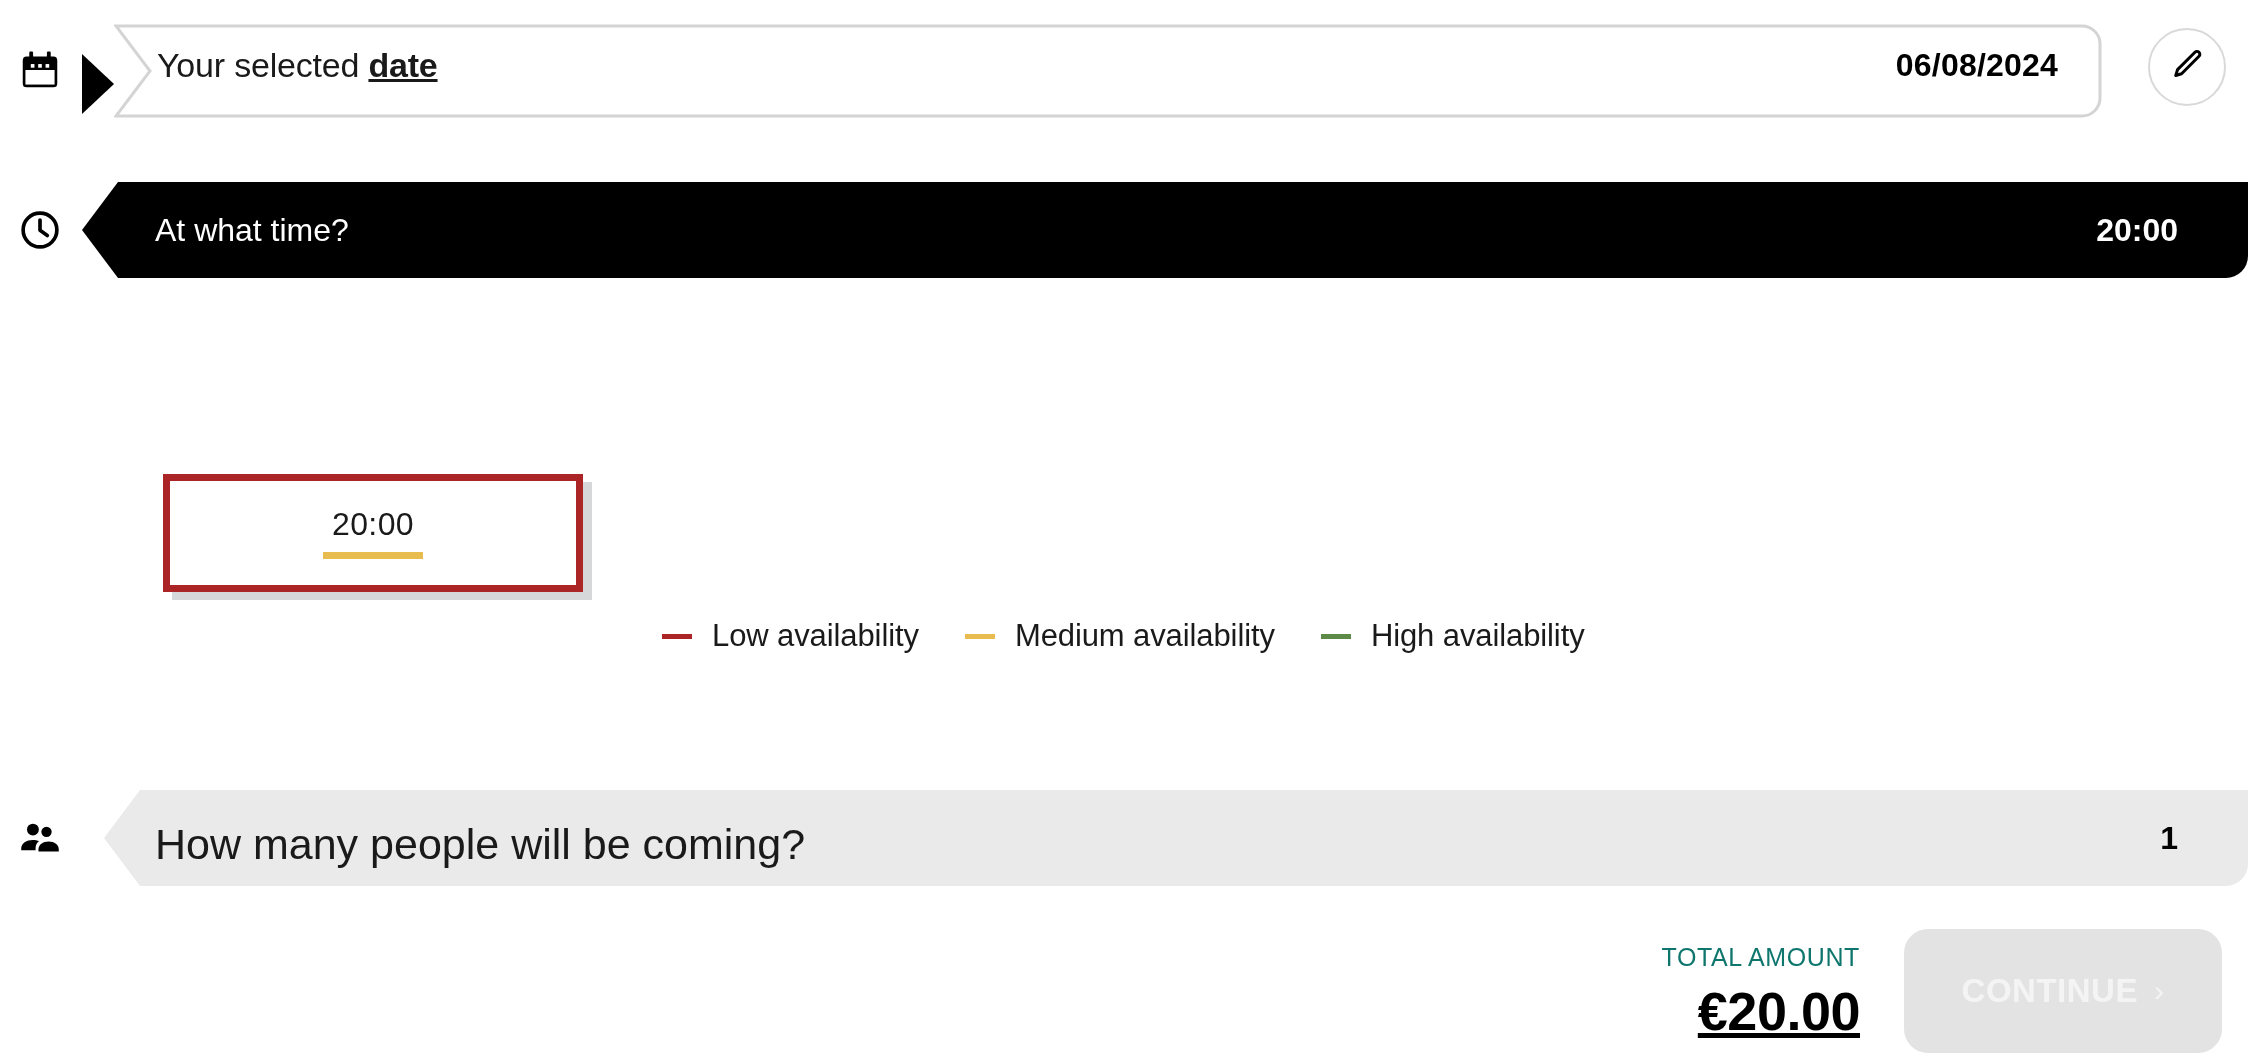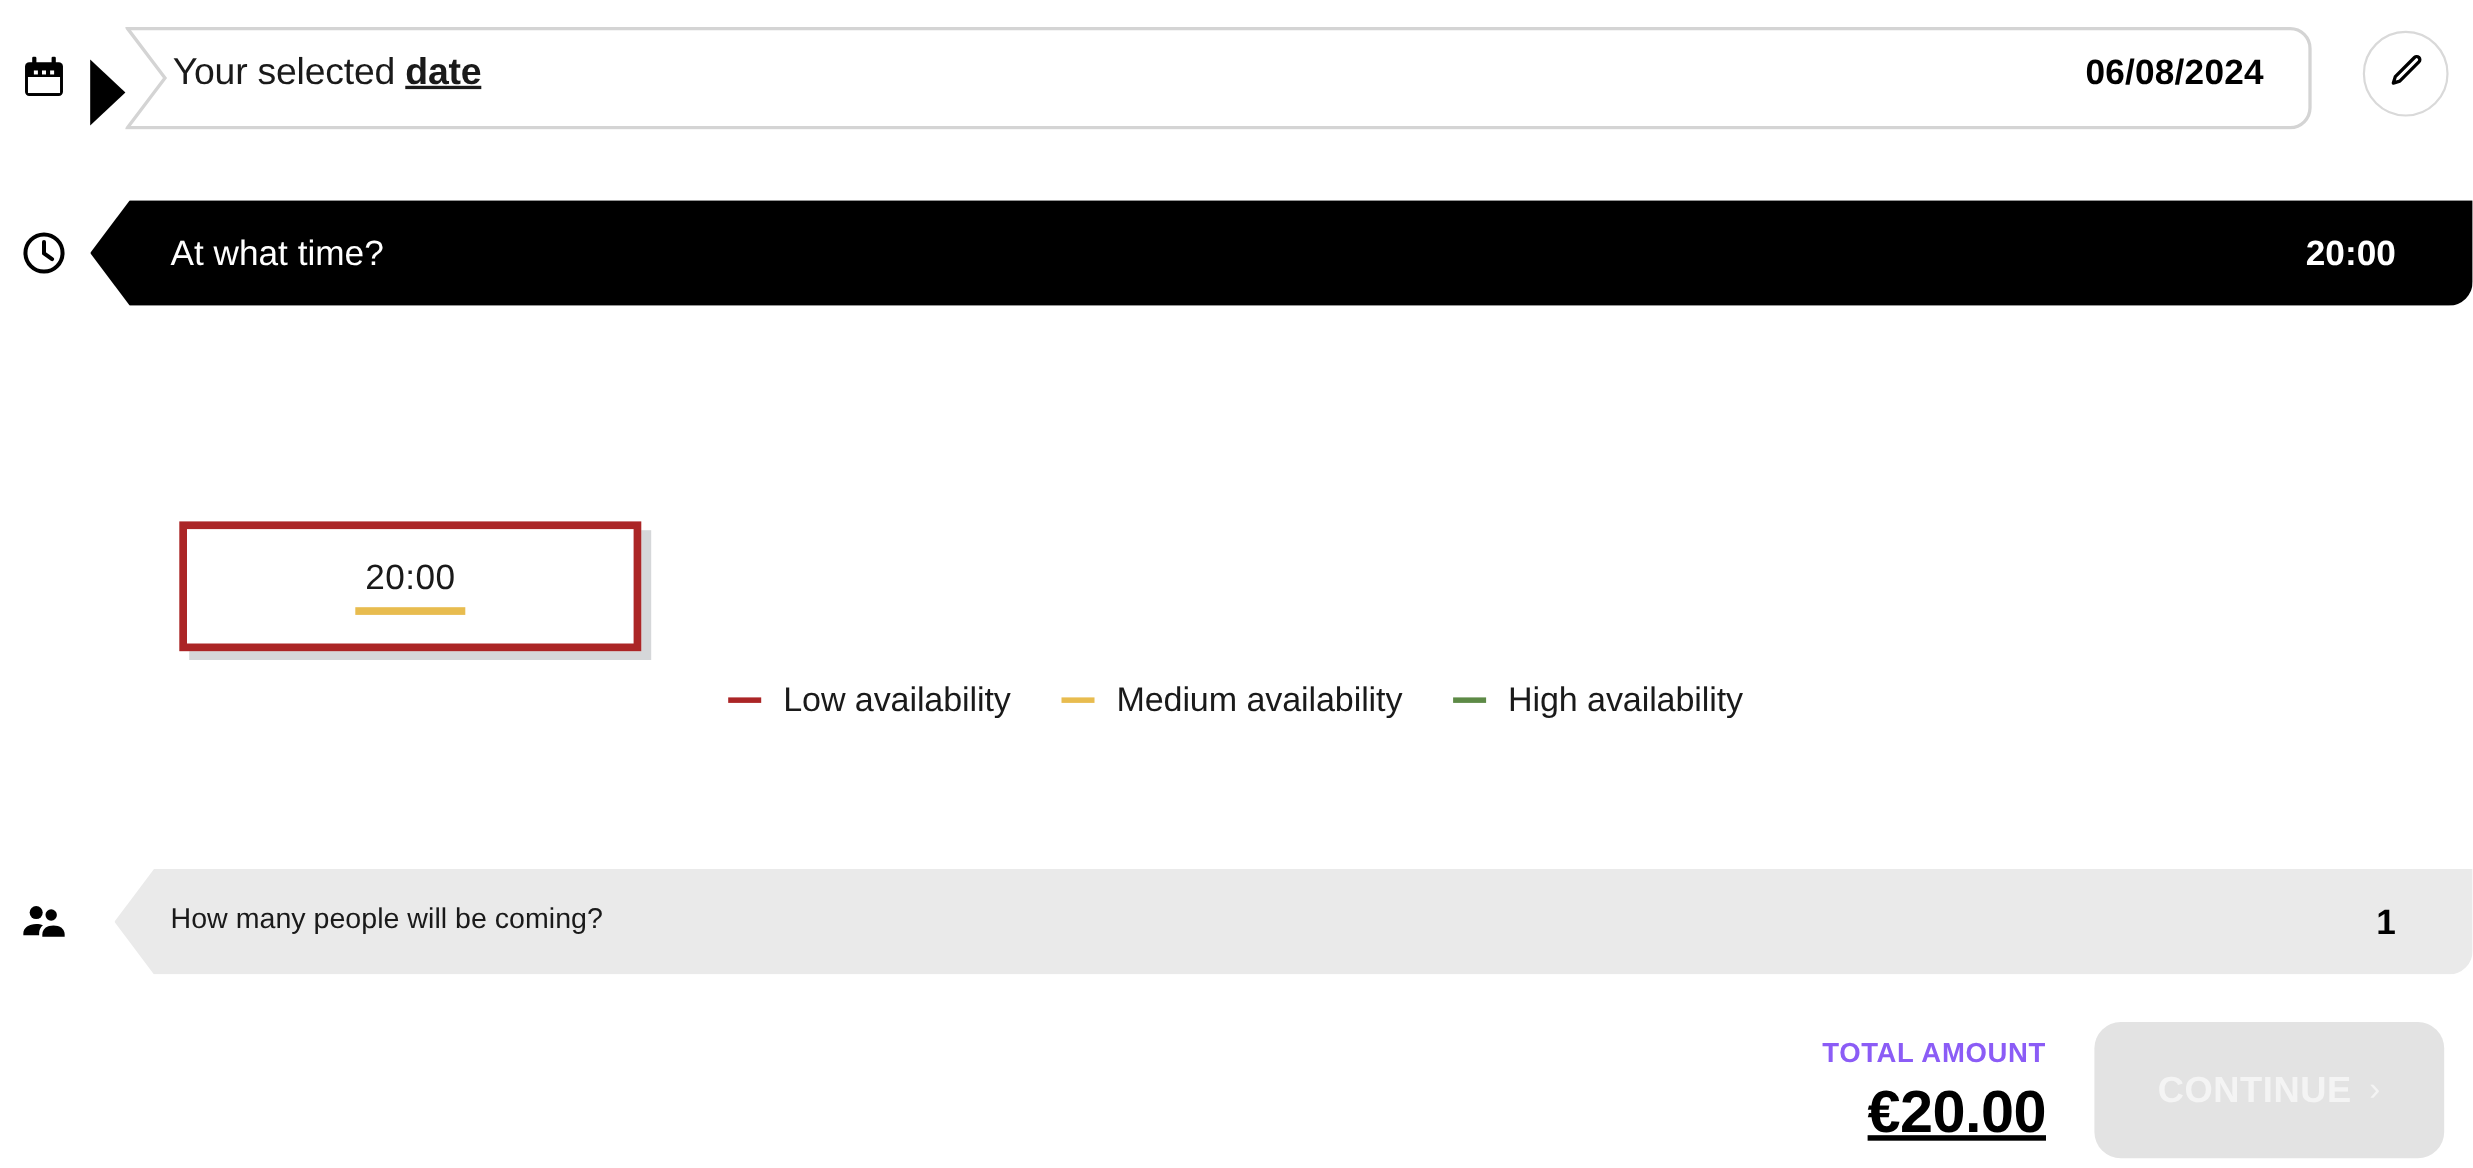--- a/index.html
+++ b/index.html
@@ -234,21 +234,21 @@
     height: 96px;
     background: #eaeaea;
     border-radius: 0 0 22px 0;
     -webkit-clip-path: polygon(36px 0, 100% 0, 100% 100%, 36px 100%, 0 50%);
     clip-path: polygon(36px 0, 100% 0, 100% 100%, 36px 100%, 0 50%);
   }
   .grey-bar-label {
     position: absolute;
     left: 155px;
     top: 820px;
-    font-size: 26px;
+    font-size: 43px;
     font-weight: 400;
     color: #1a1a1a;
     white-space: nowrap;
   }
   .grey-bar-value {
     position: absolute;
     right: 70px;
     top: 820px;
     font-size: 32px;
     font-weight: 700;
@@ -272,23 +272,23 @@
   }
 
   .total-block {
     display: flex;
     flex-direction: column;
     align-items: flex-end;
     line-height: 1;
   }
   .total-label {
     font-size: 25px;
-    font-weight: 700;
+    font-weight: 400;
     letter-spacing: 0.6px;
-    color: #8b5cf6;
+    color: #0f766e;
   }
   .total-value {
     margin-top: 14px;
     font-size: 54px;
     font-weight: 700;
     letter-spacing: -0.5px;
     color: #000000;
     text-decoration: underline;
   }
 

